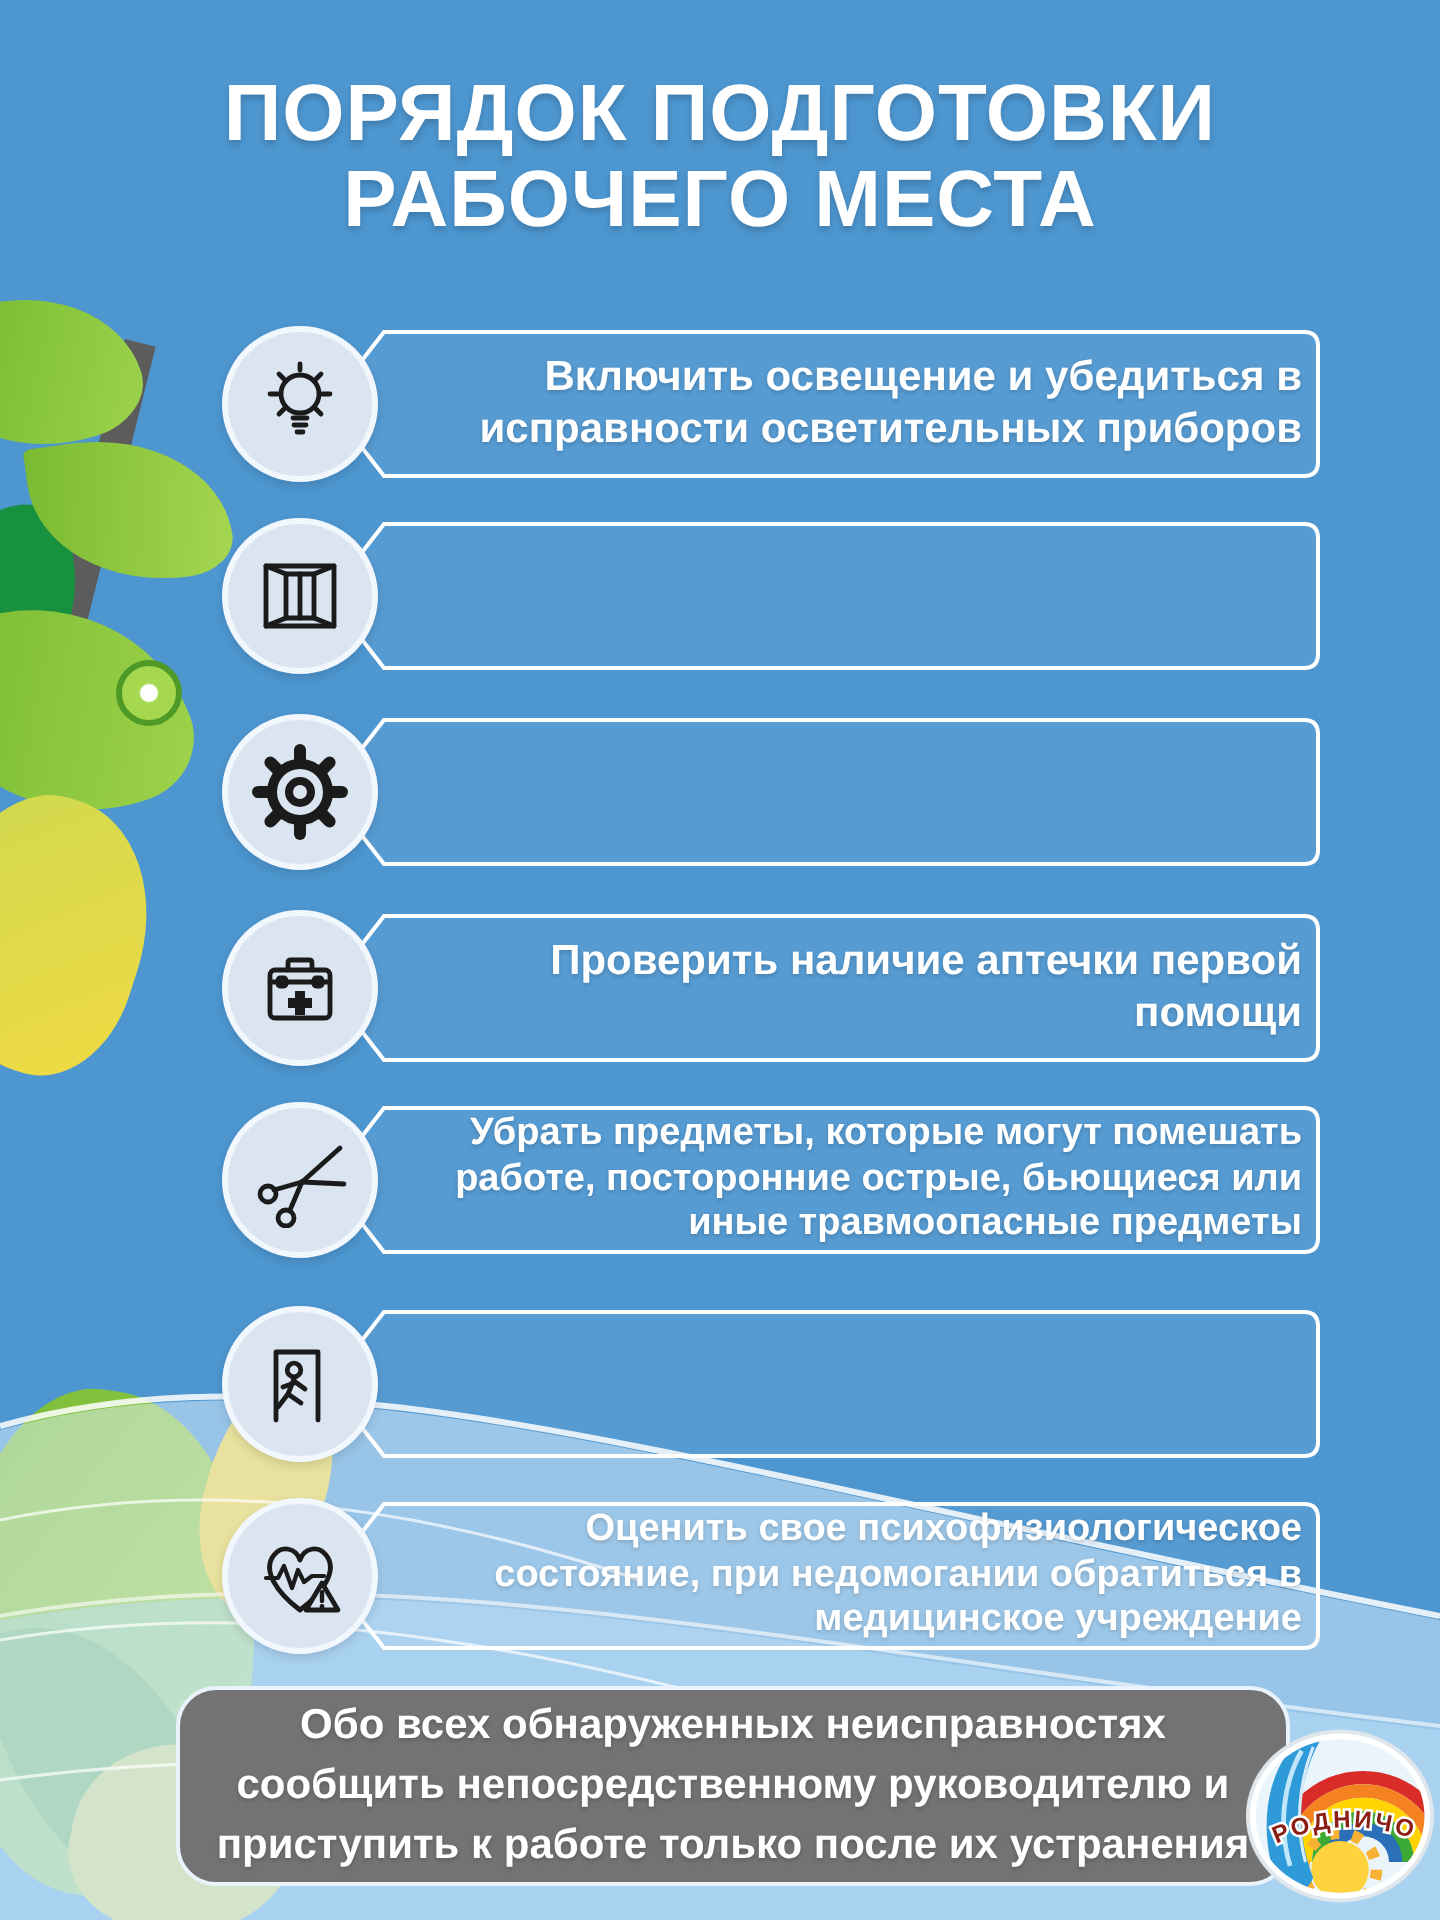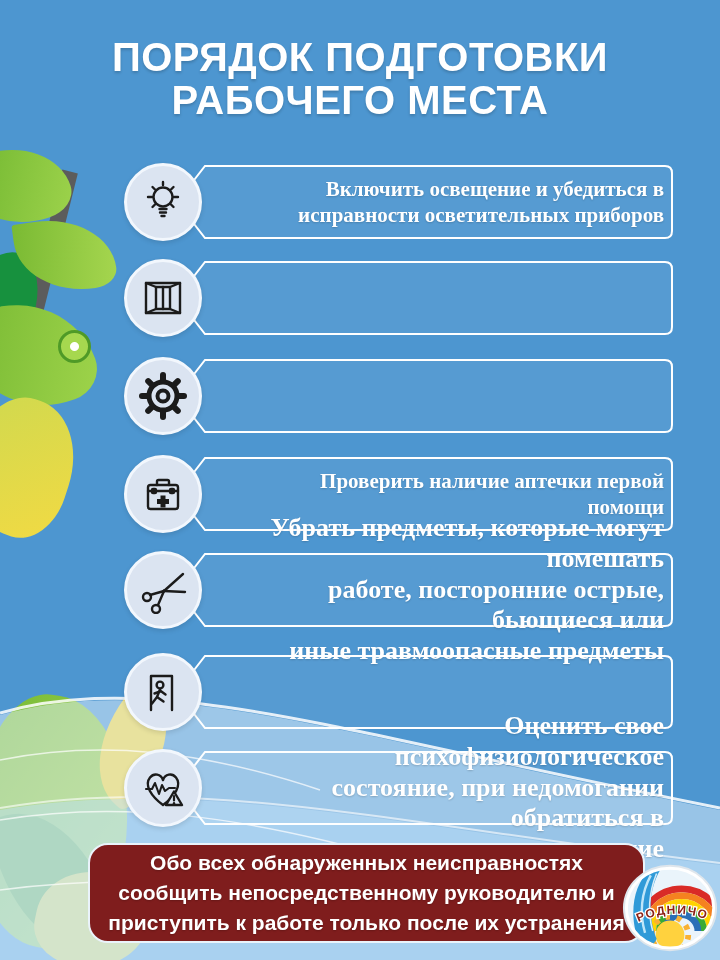--- a/index.html
+++ b/index.html
@@ -23,42 +23,42 @@
   .bl4{left:36px;top:872px;width:112px;height:96px;background:#e9d947;border-radius:55% 45% 60% 40%;transform:rotate(12deg);}
   .waves{position:absolute;left:0;top:640px;width:720px;height:320px;z-index:2;}
   
   .title{
     position:absolute;left:0;right:0;top:36px;z-index:3;
     text-align:center;color:#ffffff;font-weight:700;font-size:40px;line-height:1.07;
     letter-spacing:.5px;white-space:pre-line;
     text-shadow:0 2px 3px rgba(0,0,0,.18);
   }
   
-  .step{position:absolute;left:124px;width:556px;height:78px;z-index:3;font-family:Liberation Serif, serif;}
+  .step{position:absolute;left:111px;width:556px;height:78px;z-index:3;}
   .bubble{position:absolute;left:50px;top:0;width:506px;height:78px;}
   .step-text{
     position:absolute;left:112px;right:16px;top:0;bottom:0;
     display:flex;align-items:center;justify-content:flex-end;
     text-align:right;color:#ffffff;font-weight:700;font-size:21px;line-height:1.24;
     white-space:pre-line;text-shadow:0 1px 2px rgba(0,0,0,.18);
   }
-  .step.lines3 .step-text{font-size:26px;line-height:1.18;}
+  .step.lines3 .step-text{font-size:19px;line-height:1.18;}
   .badge{
     position:absolute;left:0;top:50%;transform:translateY(-50%);
     width:78px;height:78px;border-radius:50%;
     background:#dbe4f1;border:3px solid #f2f7fd;box-sizing:border-box;
     display:flex;align-items:center;justify-content:center;
     box-shadow:0 2px 5px rgba(0,0,0,.12);
   }
   .t1{top:163px;} .t2{top:259px;} .t3{top:357px;} .t4{top:455px;}
   .t5{top:551px;} .t6{top:653px;} .t7{top:749px;}
   
   .footer{
     position:absolute;left:88px;top:843px;width:557px;height:100px;z-index:3;
-    background:#7f1d1d;border:2.5px solid #eaf3fb;border-radius:20px;box-sizing:border-box;
+    background:#737373;border:2.5px solid #eaf3fb;border-radius:20px;box-sizing:border-box;
     display:flex;align-items:center;justify-content:center;
     color:#ffffff;font-weight:700;font-size:21px;line-height:1.42;text-align:center;
     white-space:pre-line;text-shadow:0 1px 2px rgba(0,0,0,.2);
   }
   .logo{position:absolute;left:622px;top:860px;width:96px;height:96px;z-index:4;}
   .icon-svg{width:48px;height:48px;}
 </style>
 </head>
 <body>
 

